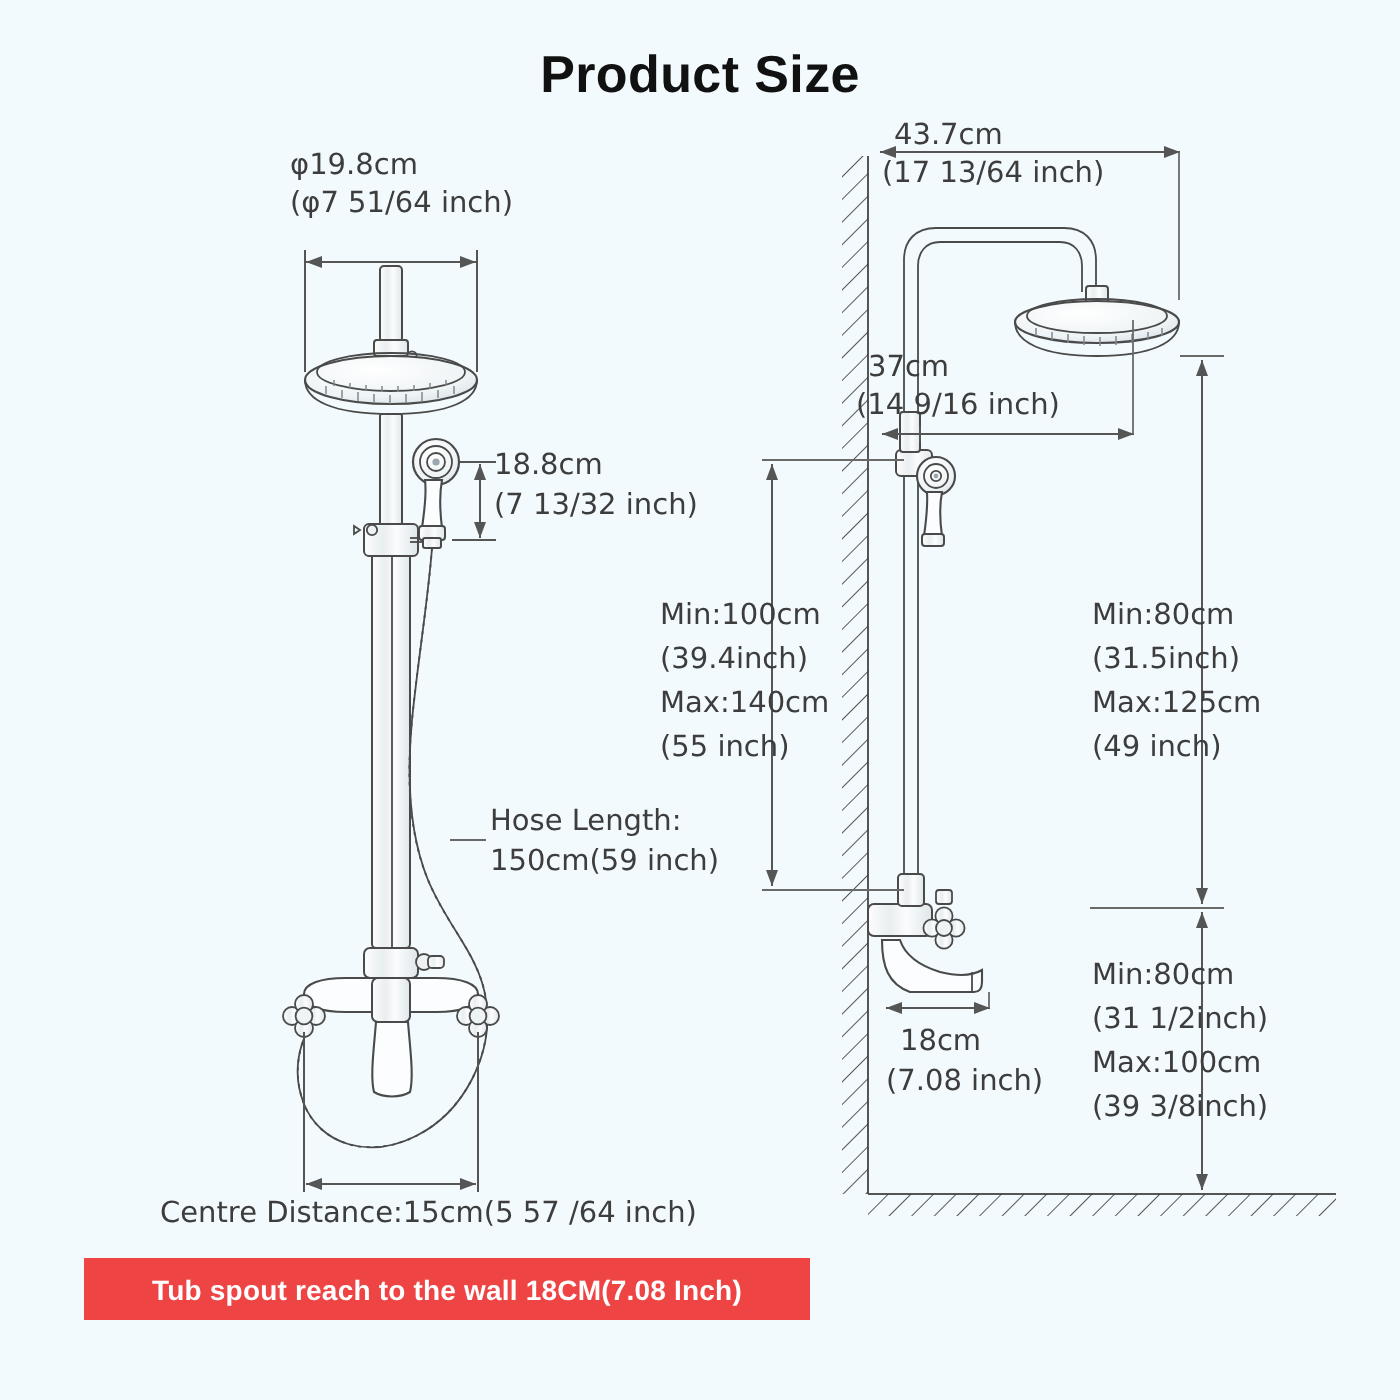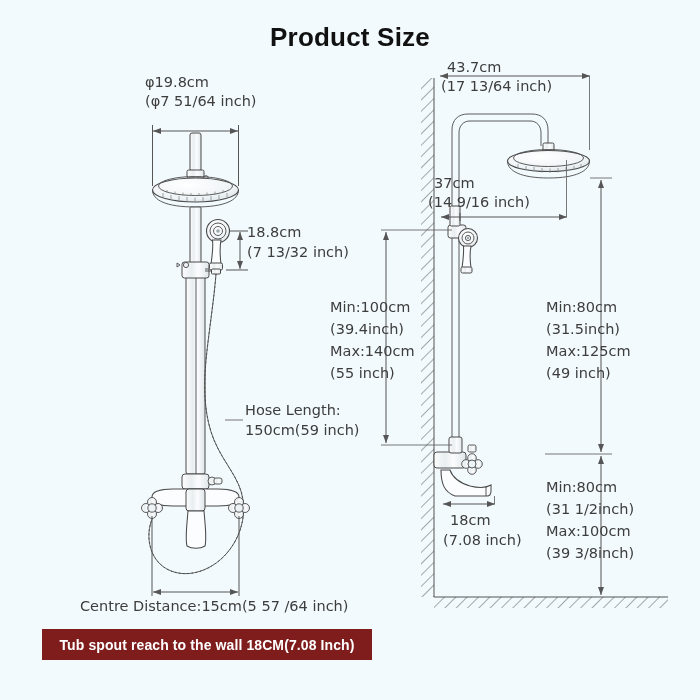--- a/index.html
+++ b/index.html
@@ -15,22 +15,22 @@
     position:absolute;left:0;top:22px;width:700px;text-align:center;
     font-family:Liberation Sans, sans-serif;
     font-size:26px;font-weight:bold;color:#111;letter-spacing:.2px;
   }
   svg{position:absolute;left:0;top:0;}
   .dimtext{
     font-family:"DejaVu Sans","Liberation Sans",sans-serif;
     font-size:14.5px;fill:#3d3d3d;
   }
   .banner{
-    position:absolute;left:42px;top:629px;width:330px;height:31px;
-    background:#7f1d1d;display:flex;align-items:center;justify-content:center;
+    position:absolute;left:42px;top:629px;width:363px;height:31px;
+    background:#ef4444;display:flex;align-items:center;justify-content:center;
   }
   .banner span{
     font-family:"Liberation Sans",sans-serif;
     font-size:14px;font-weight:bold;color:#ffffff;letter-spacing:.1px;
   }
   .ln{stroke:#555;stroke-width:1;fill:none;}
   .thin{stroke:#6a6a6a;stroke-width:.9;fill:none;}
   .part{stroke:#4a4a4a;stroke-width:1.05;fill:#fbfdfe;}
   .partl{stroke:#4a4a4a;stroke-width:.9;fill:none;}
 </style>

